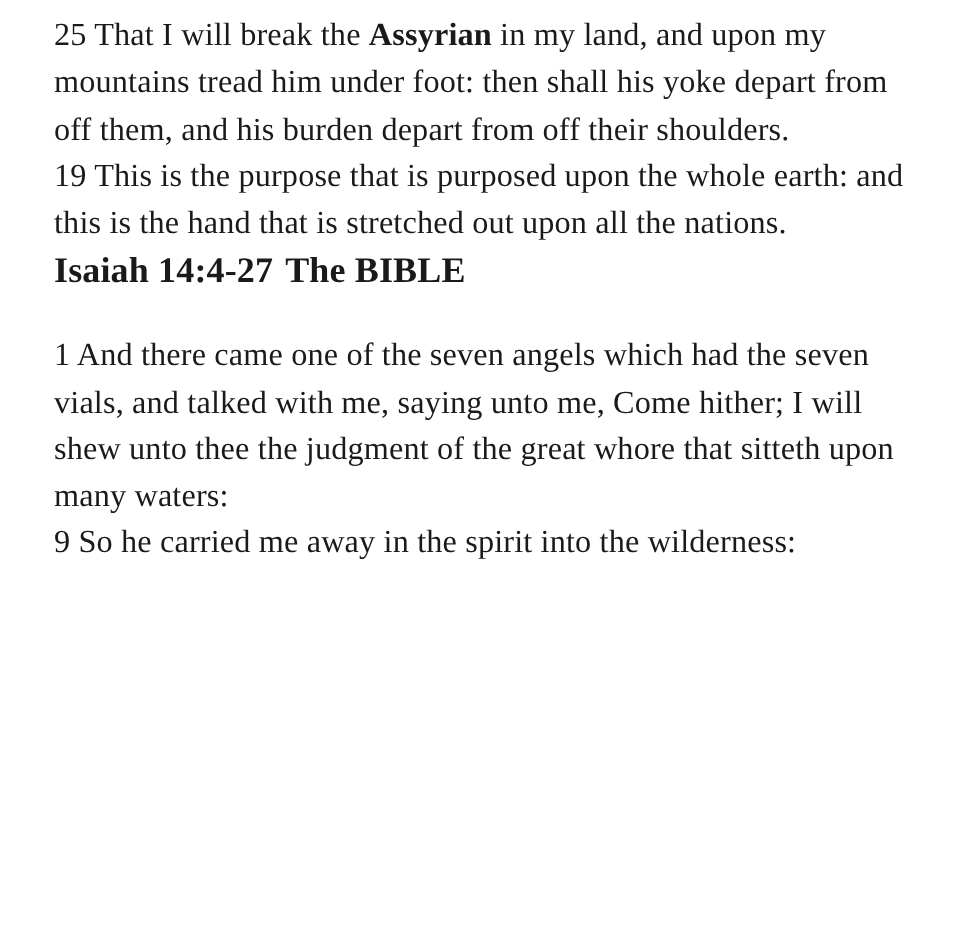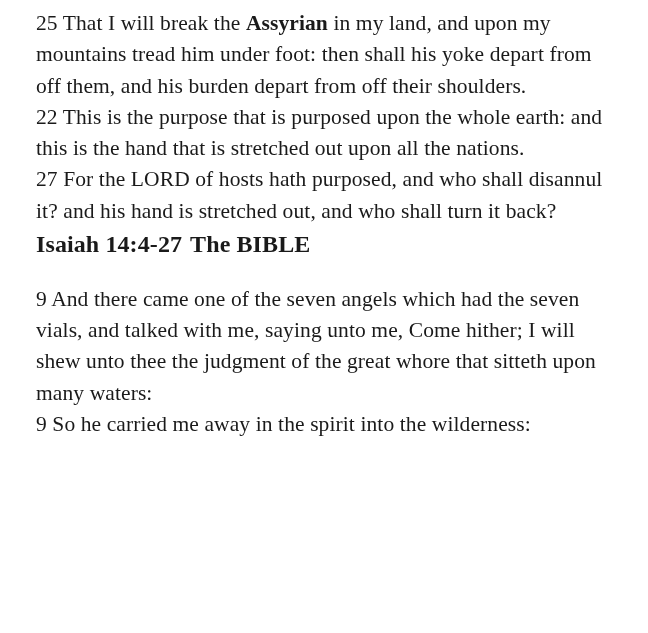--- a/index.html
+++ b/index.html
@@ -45,26 +45,25 @@
     height: 22px;
   }
 </style>
 </head>
 <body>
 
 <div class="page">
 
   <p class="verse"><span>25 That I will break the </span><b>Assyrian</b><span> in my land, and upon my mountains tread him under foot: then shall his yoke depart from off them, and his burden depart from off their shoulders.</span></p>
 
-  <p class="verse">22 This is the purpose that is purposed upon the whole earth: and this is the hand that is stretched out upon all the nations.</p>
+  <p class="verse">19 This is the purpose that is purposed upon the whole earth: and this is the hand that is stretched out upon all the nations.</p>
 
-  <p class="verse">27 For the LORD of hosts hath purposed, and who shall disannul it? and his hand is stretched out, and who shall turn it back?</p>
 
   <p class="heading"><span>Isaiah 14:4-27</span><span class="sep"></span><span>The BIBLE</span></p>
 
   <div class="gap"></div>
 
-  <p class="verse">9 And there came one of the seven angels which had the seven vials, and talked with me, saying unto me, Come hither; I will shew unto thee the judgment of the great whore that sitteth upon many waters:</p>
+  <p class="verse">1 And there came one of the seven angels which had the seven vials, and talked with me, saying unto me, Come hither; I will shew unto thee the judgment of the great whore that sitteth upon many waters:</p>
 
 
   <p class="verse">9 So he carried me away in the spirit into the wilderness:</p>
 
 </div>
 
 </body></html>

